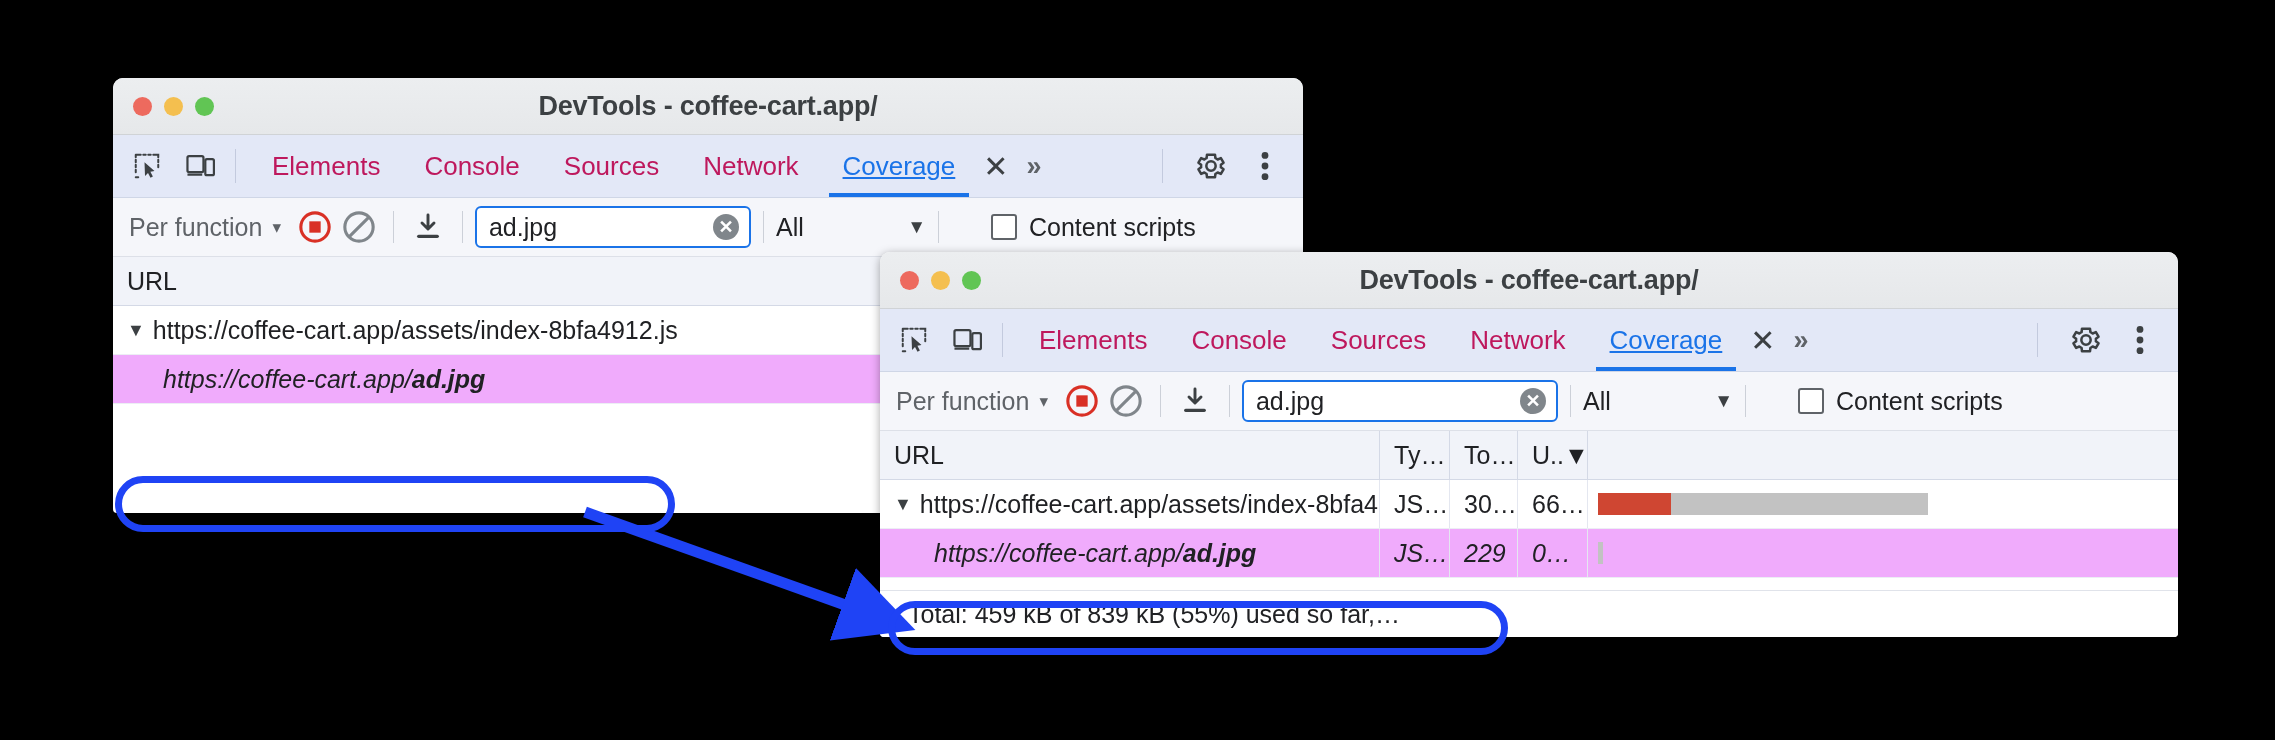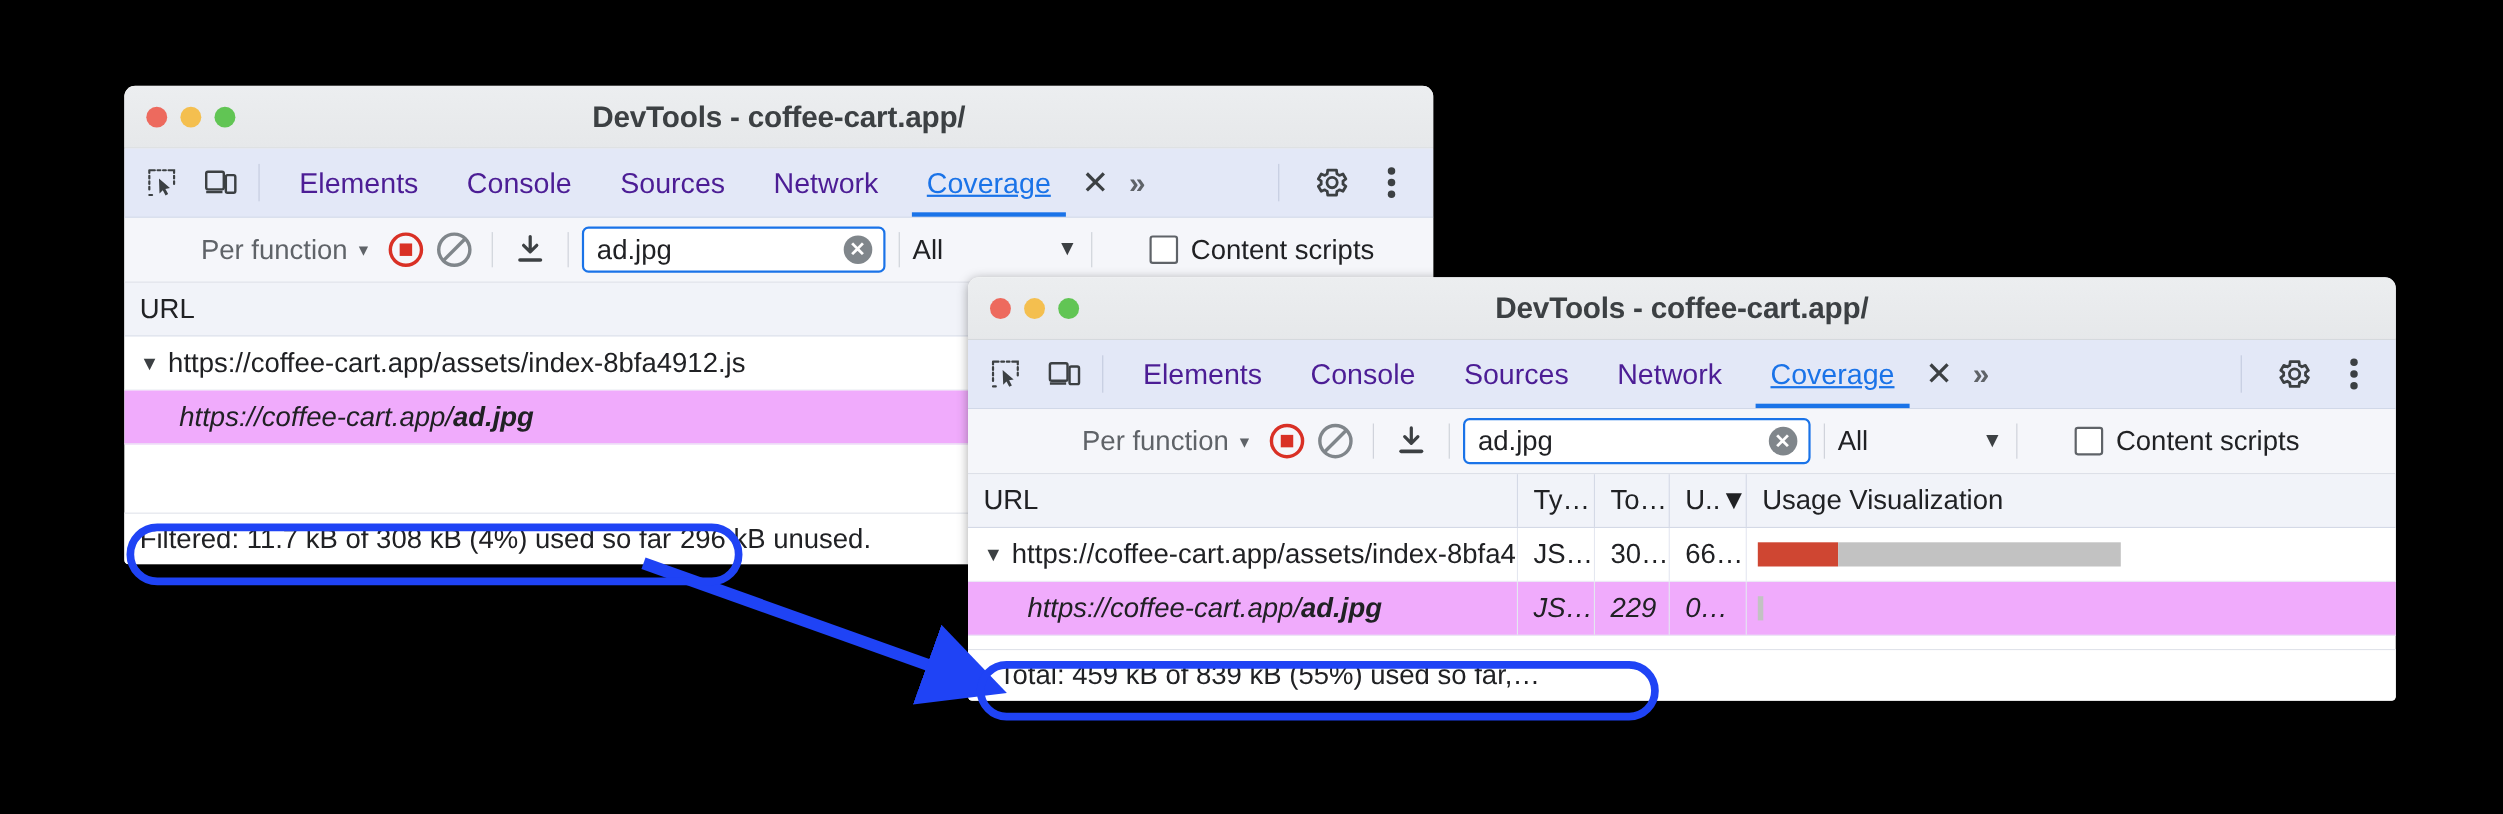--- a/index.html
+++ b/index.html
@@ -42,40 +42,39 @@
     display:flex;align-items:center;
     border-bottom:1px solid #cfd6e6;
     position:relative;
   }
   .tb-icon{
     width:40px;height:40px;margin-left:14px;
     display:flex;align-items:center;justify-content:center;
   }
   .tb-sep{width:1px;height:34px;background:#c3cade;margin:0 14px;}
   .tab{
-    font-size:26px;color:#4c1d95;padding:0 22px;height:62px;
+    font-size:26px;color:#be185d;padding:0 22px;height:62px;
     display:flex;align-items:center;white-space:nowrap;
   }
   .tab.active{color:#1a73e8;position:relative;text-decoration:underline;}
   .tab.active:after{
     content:"";position:absolute;left:8px;right:8px;bottom:0;height:4px;background:#1a73e8;
   }
   .tab-close{
     font-size:30px;color:#3c4043;padding:0 6px;display:flex;align-items:center;height:62px;
     font-weight:300;
   }
   .chev{font-size:27px;color:#5f6368;padding:0 12px;display:flex;align-items:center;height:62px;font-weight:bold;}
   .tb-right{margin-left:auto;display:flex;align-items:center;padding-right:18px;}
   
   .toolbar{
     height:58px;background:#f5f6fa;
     display:flex;align-items:center;
     border-bottom:1px solid #dde0e8;
     position:relative;
-    justify-content:center;
   }
   .tl-select{
     font-size:25px;color:#5f6368;display:flex;align-items:center;gap:10px;
     padding:0 12px 0 16px;white-space:nowrap;
   }
   .caret{font-size:17px;color:#5f6368;}
   .tl-sep{width:1px;height:32px;background:#ccd0d8;margin:0 12px;}
   .tl-btn{width:44px;height:44px;display:flex;align-items:center;justify-content:center;}
   .filter-input{
     display:flex;align-items:center;
@@ -255,24 +254,20 @@
       </div>
     </div>
     <div class="row even">
       <div class="cell last" style="flex:1;padding-left:50px;">
         <span class="url-txt">https://coffee-cart.app/</span>
           <b class="url-txt">ad.jpg</b>
       </div>
     </div>
   </div>
 
-  <div class="statusbar" style="position:absolute;left:0;right:0;bottom:0;">
-    <span class="status-seg">Filtered: 11.7 kB of 308 kB (4%) used so far</span>
-    <span class="status-seg" style="padding-left:8px;">296 kB unused.</span>
-  </div>
 </div>
 
 <div class="window" id="win2" style="left:880px;top:252px;width:1298px;height:385px;">
 
   <div class="titlebar">
     <div class="traffic">
       <div class="dot red"></div>
       <div class="dot yellow"></div>
       <div class="dot green"></div>
     </div>
@@ -361,21 +356,20 @@
       <span class="cs-label">Content scripts</span>
     </div>
   </div>
 
   <div class="table">
     <div class="thead">
       <div class="th" style="width:500px;">URL</div>
       <div class="th" style="width:70px;">Ty…</div>
       <div class="th" style="width:68px;">To…</div>
       <div class="th" style="width:70px;">U..▼</div>
-      <div class="th last" style="flex:1;">Usage Visualization</div>
     </div>
 
     <div class="row odd">
       <div class="cell" style="width:500px;">
         <span class="disclosure">▼</span>
         <span class="url-txt">https://coffee-cart.app/assets/index-8bfa4912.js</span>
       </div>
       <div class="cell" style="width:70px;">JS…</div>
       <div class="cell num" style="width:68px;">30…</div>
       <div class="cell num" style="width:70px;">66…</div>

